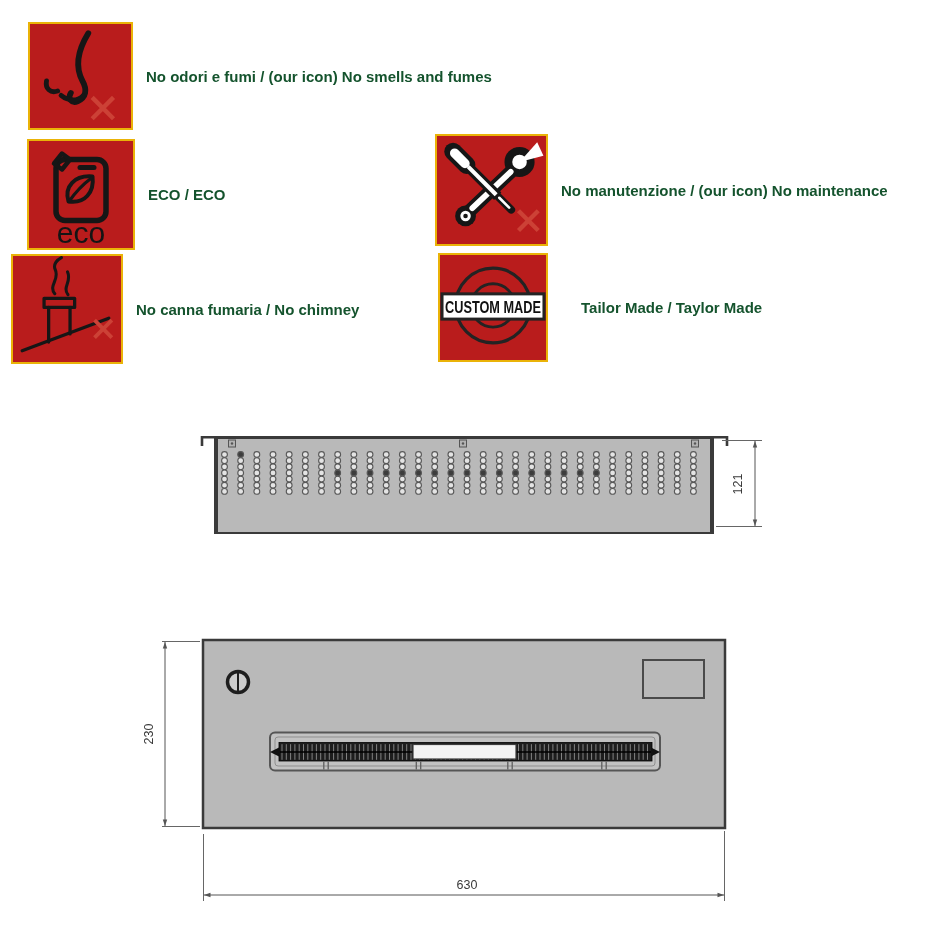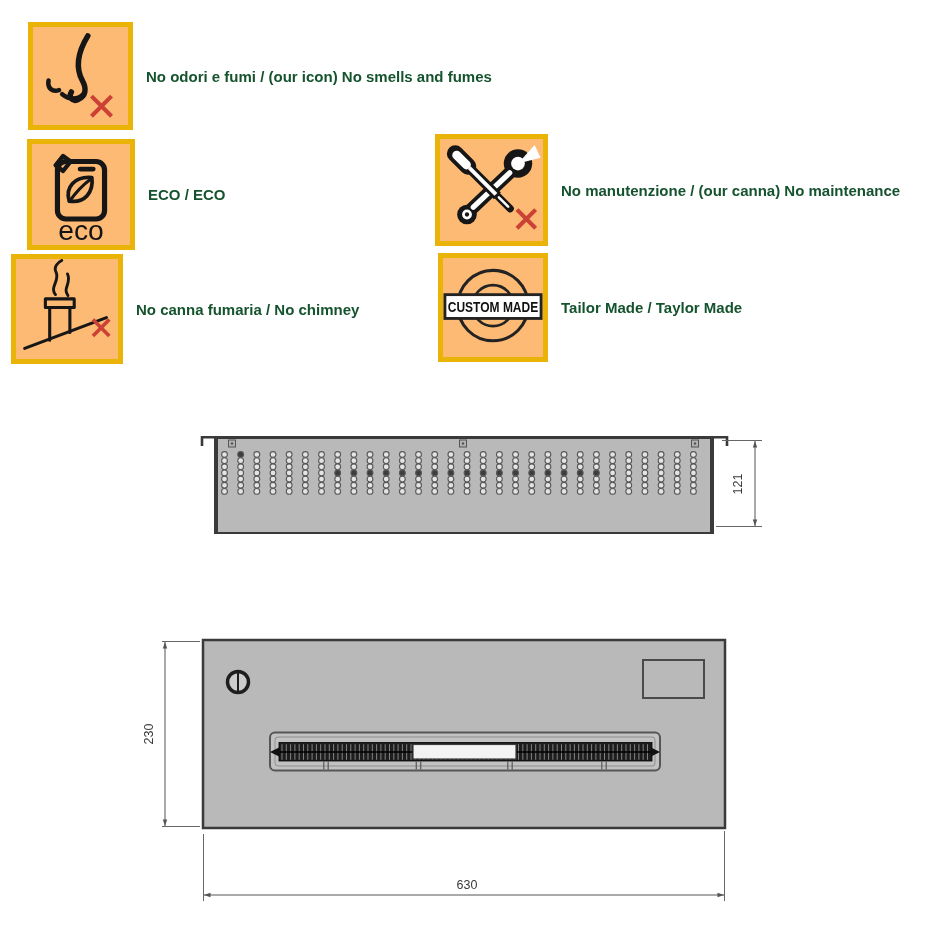--- a/index.html
+++ b/index.html
@@ -2,21 +2,21 @@
 <html><head>
 <meta charset="utf-8">
 <style>
   html,body{margin:0;padding:0;background:#fff;}
   .page{
     position:relative;width:950px;height:950px;background:#ffffff;
     font-family:"Liberation Sans",sans-serif;overflow:hidden;
   }
   .feature{position:absolute;display:flex;align-items:center;}
   .icon-box{
-    background:#fdba74;border:5px solid #eab308;box-sizing:border-box;
+    background:#b91c1c;border:2px solid #eab308;box-sizing:border-box;
     display:flex;align-items:center;justify-content:center;flex:0 0 auto;
   }
   .icon-box svg{display:block;width:100%;height:100%;}
   .feature-label{
     margin-left:13px;font-size:15px;font-weight:700;color:#14532d;
     white-space:nowrap;letter-spacing:0;
   }
   .ink{stroke:#161616;fill:none;stroke-linecap:round;stroke-linejoin:round;}
   .cross{stroke:#cc4136;fill:none;stroke-linecap:butt;}
   .drawings{position:absolute;left:0;top:400px;}
@@ -83,24 +83,24 @@
 
         <path d="M15 15 L28 28" stroke="#161616" stroke-width="17" stroke-linecap="round" fill="none"></path>
         <path d="M28 28 L58 58" stroke="#161616" stroke-width="10" fill="none"></path>
         <path d="M58 58 L71 71" stroke="#161616" stroke-width="7.5" stroke-linecap="round" fill="none"></path>
         <path d="M16.5 16.5 L26.5 26.5" stroke="#ffffff" stroke-width="9" stroke-linecap="round" fill="none"></path>
         <path d="M29.5 29.5 L56.5 56.5" stroke="#ffffff" stroke-width="4" fill="none"></path>
         <path d="M59.5 59.5 L69 69" stroke="#ffffff" stroke-width="2.5" stroke-linecap="round" fill="none"></path>
         <path class="cross" stroke-width="4.2" d="M78 72 L97 91 M97 72 L78 91"></path>
       </svg>
     </div>
-    <div class="feature-label">No manutenzione / (our canna) No maintenance</div>
+    <div class="feature-label">No manutenzione / (our icon) No maintenance</div>
   </div>
 
-  <div class="feature" style="left:438px;top:253px;">
+  <div class="feature" style="left:438px;top:253px;gap:20px;">
     <div class="icon-box" style="width:110px;height:109px;">
       <svg viewBox="0 0 104 104">
         <circle cx="52" cy="50" r="37" fill="none" stroke="#232323" stroke-width="3.2"></circle>
         <circle cx="52" cy="50" r="21.5" fill="none" stroke="#232323" stroke-width="2.8"></circle>
         <rect x="1.5" y="38.5" width="101" height="25" fill="#ffffff" stroke="#232323" stroke-width="3"></rect>
         <text x="52" y="57" text-anchor="middle" font-size="15.5" font-weight="bold" fill="#111" font-family="Liberation Sans, sans-serif" textLength="95" lengthAdjust="spacingAndGlyphs">CUSTOM MADE</text>
       </svg>
     </div>
     <div class="feature-label">Tailor Made / Taylor Made</div>
   </div>

